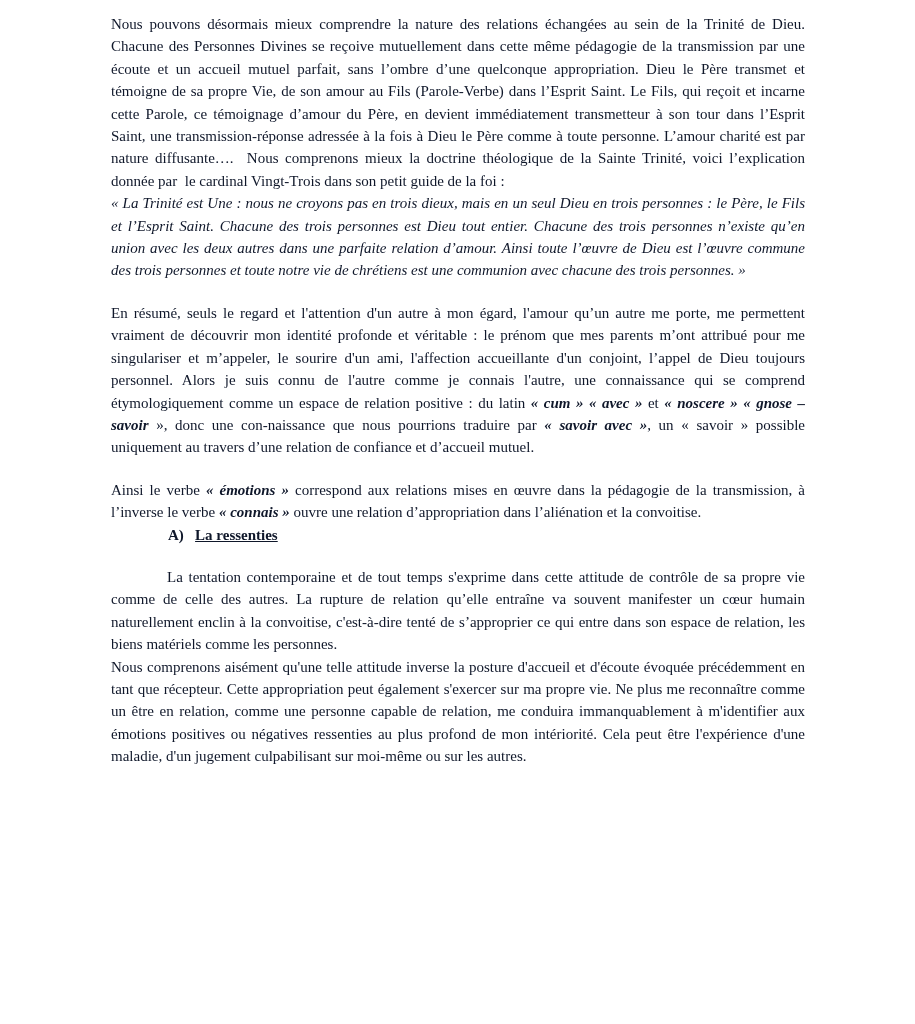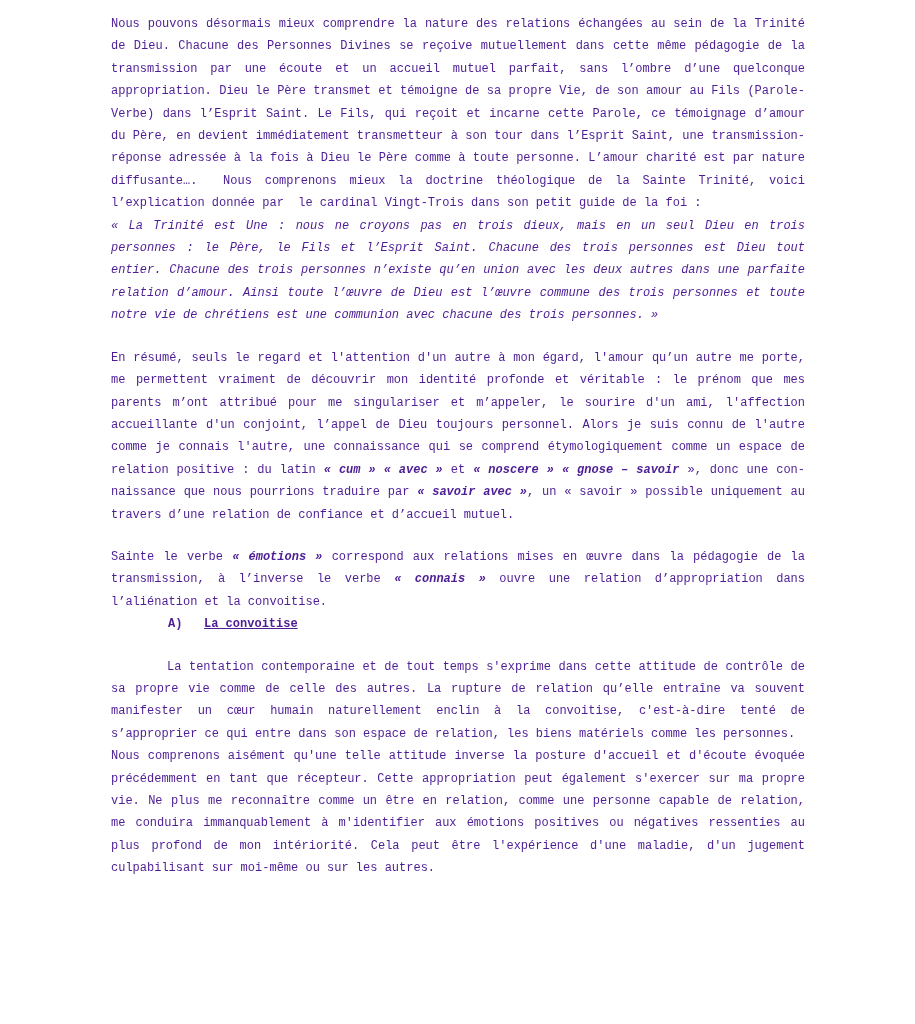--- a/index.html
+++ b/index.html
@@ -5,23 +5,23 @@
   html, body {
     margin: 0;
     padding: 0;
     background: #ffffff;
   }
   .page {
     position: relative;
     width: 915px;
     height: 1024px;
     background: #ffffff;
-    color: #4c1d95;
-    font-family: Liberation Mono, monospace;
-    font-size: 12px;
+    color: #0f172a;
+    font-family: Liberation Serif, serif;
+    font-size: 15px;
     line-height: 22.4px;
     box-sizing: border-box;
     padding: 13px 110px 0 111px;
     overflow: hidden;
   }
   .para {
     margin: 0;
     text-align: justify;
   }
   .gap { margin-top: 20px; }
@@ -43,22 +43,22 @@
 <body>
 
 <div class="page">
 
   <p class="para"><span>Nous pouvons désormais mieux comprendre la nature des relations échangées au sein de la Trinité de Dieu. Chacune des Personnes Divines se reçoive mutuellement dans cette même pédagogie de la transmission par une écoute et un accueil mutuel parfait, sans l’ombre d’une quelconque appropriation. Dieu le Père transmet et témoigne de sa propre Vie, de son amour au Fils (Parole-Verbe) dans l’Esprit Saint. Le Fils, qui reçoit et incarne cette Parole, ce témoignage d’amour du Père, en devient immédiatement transmetteur à son tour dans l’Esprit Saint, une transmission-réponse adressée à la fois à Dieu le Père comme à toute personne. L’amour charité est par nature diffusante….&nbsp; Nous comprenons mieux la doctrine théologique de la Sainte Trinité, voici l’explication donnée par &nbsp;le cardinal Vingt-Trois dans son petit guide de la foi :</span></p>
 
   <p class="para"><span class="i">« La Trinité est Une : nous ne croyons pas en trois dieux, mais en un seul Dieu en trois personnes : le Père, le Fils et l’Esprit Saint. Chacune des trois personnes est Dieu tout entier. Chacune des trois personnes n’existe qu’en union avec les deux autres dans une parfaite relation d’amour. Ainsi toute l’œuvre de Dieu est l’œuvre commune des trois personnes et toute notre vie de chrétiens est une communion avec chacune des trois personnes. »</span></p>
 
   <p class="para gap"><span>En résumé, seuls le regard et l'attention d'un autre à mon égard, l'amour qu’un autre me porte, me permettent vraiment de découvrir mon identité profonde et véritable : le prénom que mes parents m’ont attribué pour me singulariser et m’appeler, le sourire d'un ami, l'affection accueillante d'un conjoint, l’appel de Dieu toujours personnel. Alors je suis connu de l'autre comme je connais l'autre, une connaissance qui se comprend étymologiquement comme un espace de relation positive : du latin </span><span class="b i">« cum » « avec »</span><span> et </span><span class="b i">« noscere » « gnose – savoir</span><span> », donc une con-naissance que nous pourrions traduire par </span><span class="b i">« savoir avec »</span><span>, un « savoir » possible uniquement au travers d’une relation de confiance et d’accueil mutuel.</span></p>
 
-  <p class="para gap"><span>Sainte le verbe </span><span class="b i">« émotions »</span><span> correspond aux relations mises en œuvre dans la pédagogie de la transmission, à l’inverse le verbe </span><span class="b i">« connais »</span><span> ouvre une relation d’appropriation dans l’aliénation et la convoitise.</span></p>
+  <p class="para gap"><span>Ainsi le verbe </span><span class="b i">« émotions »</span><span> correspond aux relations mises en œuvre dans la pédagogie de la transmission, à l’inverse le verbe </span><span class="b i">« connais »</span><span> ouvre une relation d’appropriation dans l’aliénation et la convoitise.</span></p>
 
 
-  <p class="para heading subheading gap"><span class="b">A)</span><span class="b">&nbsp;&nbsp;&nbsp;</span><span class="b u">La convoitise</span></p>
+  <p class="para heading subheading gap"><span class="b">A)</span><span class="b">&nbsp;&nbsp;&nbsp;</span><span class="b u">La ressenties</span></p>
 
   <p class="para indent-first gap"><span>La tentation contemporaine et de tout temps s'exprime dans cette attitude de contrôle de sa propre vie comme de celle des autres. La rupture de relation qu’elle entraîne va souvent manifester un cœur humain naturellement enclin à la convoitise, c'est-à-dire tenté de s’approprier ce qui entre dans son espace de relation, les biens matériels comme les personnes.</span></p>
 
   <p class="para"><span>Nous comprenons aisément qu'une telle attitude inverse la posture d'accueil et d'écoute évoquée précédemment en tant que récepteur. Cette appropriation peut également s'exercer sur ma propre vie. Ne plus me reconnaître comme un être en relation, comme une personne capable de relation, me conduira immanquablement à m'identifier aux émotions positives ou négatives ressenties au plus profond de mon intériorité. Cela peut être l'expérience d'une maladie, d'un jugement culpabilisant sur moi-même ou sur les autres.</span></p>
 
 </div>
 
 </body></html>

